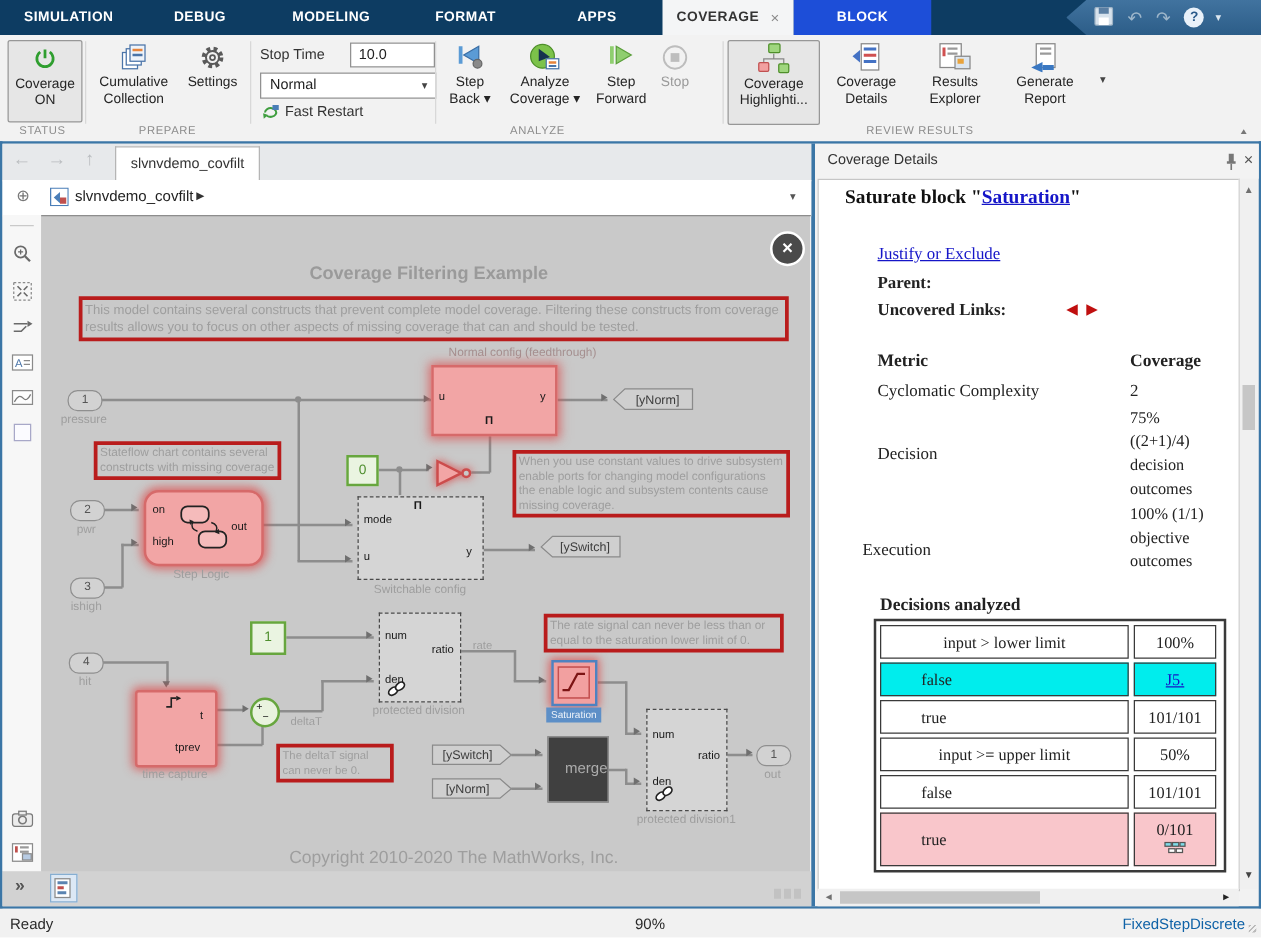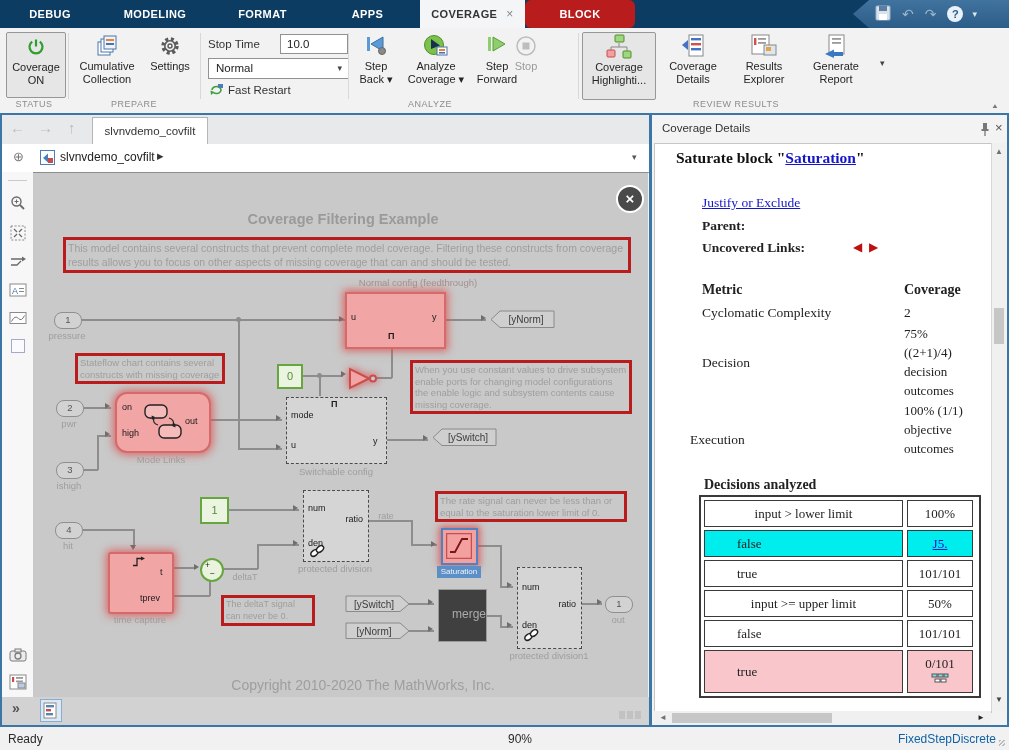--- a/index.html
+++ b/index.html
@@ -2,21 +2,21 @@
 <html><head>
 <meta charset="utf-8">
 <style>
   html,body{margin:0;padding:0;background:#fff;font-family:"Liberation Sans",sans-serif;}
   #app{position:relative;width:1009px;height:750px;overflow:hidden;background:#f2f2f2;font-size:11px;color:#222;}
   .a{position:absolute;}
   
   #tabbar{position:absolute;left:0;top:0;width:1009px;height:28px;background:#0d3c62;display:flex;}
   .ttab{height:28px;display:flex;align-items:center;justify-content:center;color:#fff;font-size:11px;font-weight:bold;letter-spacing:.4px;cursor:default;}
   .ttab.active{background:#f4f5f6;color:#333;}
-  .ttab.context{background:#b91c1c;border-radius:6px;}
+  .ttab.context{background:#1d4ed8;}
   .tclose{color:#8a8a8a;font-weight:normal;margin-left:9px;font-size:12px;}
   #qa{position:absolute;right:0;top:0;width:156px;height:28px;background:linear-gradient(#41739f,#2c5d88);clip-path:polygon(0 50%,16px 0,100% 0,100% 100%,16px 100%);display:flex;align-items:center;}
   .qaico{margin-left:11px;color:#9db6ca;font-size:14px;line-height:1;}
   #helpc{width:16px;height:16px;border-radius:50%;background:#e9f1f9;color:#2a5a8a;font-weight:bold;font-size:11px;text-align:center;line-height:16px;margin-left:11px;}
   
   #ribbon{position:absolute;left:0;top:28px;width:1009px;height:85px;background:#f2f2f2;}
   .rsep{position:absolute;top:5px;width:1px;height:66px;background:#d8d8d8;}
   .rbtn{position:absolute;top:4px;display:flex;flex-direction:column;align-items:center;text-align:center;line-height:13px;color:#252525;}
   .rbtn .ric{height:28px;display:flex;align-items:center;justify-content:center;}
   .rsel{border:1px solid #979797;background:#e6e6e6;border-radius:2px;}
@@ -66,20 +66,21 @@
   .tall{height:41px;}
   
   #statusbar{position:absolute;left:0;top:727px;width:1009px;height:23px;background:#f1f1f1;font-size:12px;color:#2a2a2a;}
 </style>
 </head>
 <body>
 
 <div id="app">
 
   <div id="tabbar">
+    <div class="ttab" style="width:110px">SIMULATION</div>
     <div class="ttab" style="width:100px">DEBUG</div>
     <div class="ttab" style="width:110px">MODELING</div>
     <div class="ttab" style="width:105px">FORMAT</div>
     <div class="ttab" style="width:105px">APPS</div>
     <div class="ttab active" style="width:105px">
         <span>COVERAGE</span>
         <span class="tclose">×</span>
       </div>
     <div class="ttab context" style="width:110px">BLOCK</div>
   </div>
@@ -172,21 +173,21 @@
     </div>
     <div class="rbtn" style="left:470px;width:54px">
       <span class="ric">
           <svg width="24" height="22">
             <rect x="3" y="2" width="3" height="14" fill="#8fce6f"></rect>
             <polygon points="8,2 20,9 8,16" fill="#8fce6f" stroke="#5a9e3a"></polygon>
           </svg>
         </span>
       <span style="width:52px">Step Forward</span>
     </div>
-    <div class="rbtn" style="left:504px;width:44px">
+    <div class="rbtn" style="left:518px;width:44px">
       <span class="ric">
           <svg width="22" height="22">
             <circle cx="11" cy="11" r="9" fill="#f2f2f2" stroke="#bdbdbd" stroke-width="1.5"></circle>
             <rect x="7.5" y="7.5" width="7" height="7" fill="#bdbdbd"></rect>
           </svg>
         </span>
       <span class="dim">Stop</span>
     </div>
     <div class="gl" style="left:350px;width:160px">ANALYZE</div>
     <div class="rsep" style="left:578px"></div>
@@ -388,21 +389,21 @@
       <span class="port" style="left:68px;top:22px">out</span>
       <span class="a" style="left:26px;top:5px"><svg width="42" height="44">
             <rect x="2" y="6" width="22" height="13" rx="5" fill="rgba(255,255,255,.25)" stroke="#222" stroke-width="1.4"></rect>
             <rect x="16" y="26" width="22" height="13" rx="5" fill="rgba(255,255,255,.25)" stroke="#222" stroke-width="1.4"></rect>
             <path d="M26 19 q6 2 4 7" fill="none" stroke="#222" stroke-width="1.2"></path>
             <polygon points="29,27 32,24 32.6,28.4" fill="#222"></polygon>
             <path d="M15 26 q-6 -2 -4 -7" fill="none" stroke="#222" stroke-width="1.2"></path>
             <polygon points="12,18 9,21 8.6,16.6" fill="#222"></polygon>
           </svg></span>
     </div>
-    <div class="plabel" style="left:72px;top:281px;width:112px">Mode Links</div>
+    <div class="plabel" style="left:72px;top:281px;width:112px">Step Logic</div>
 
     <div class="plabel" style="left:300px;top:104px;width:170px;font-size:9.5px;color:#a59090">Normal config (feedthrough)</div>
     <div class="redblk" style="left:312px;top:119px;width:97px;height:53px">
       <span class="port" style="left:4px;top:18px">u</span>
       <span class="port" style="left:85px;top:18px">y</span>
       <span class="port" style="left:41px;top:37px;font-weight:bold">Π</span>
     </div>
 
     <svg class="a" style="left:457px;top:137px" width="66" height="19">
         <polygon points="1,9.5 10,1 64,1 64,17.5 10,17.5" fill="#cfcfcf" stroke="#8a8a8a"></polygon>

